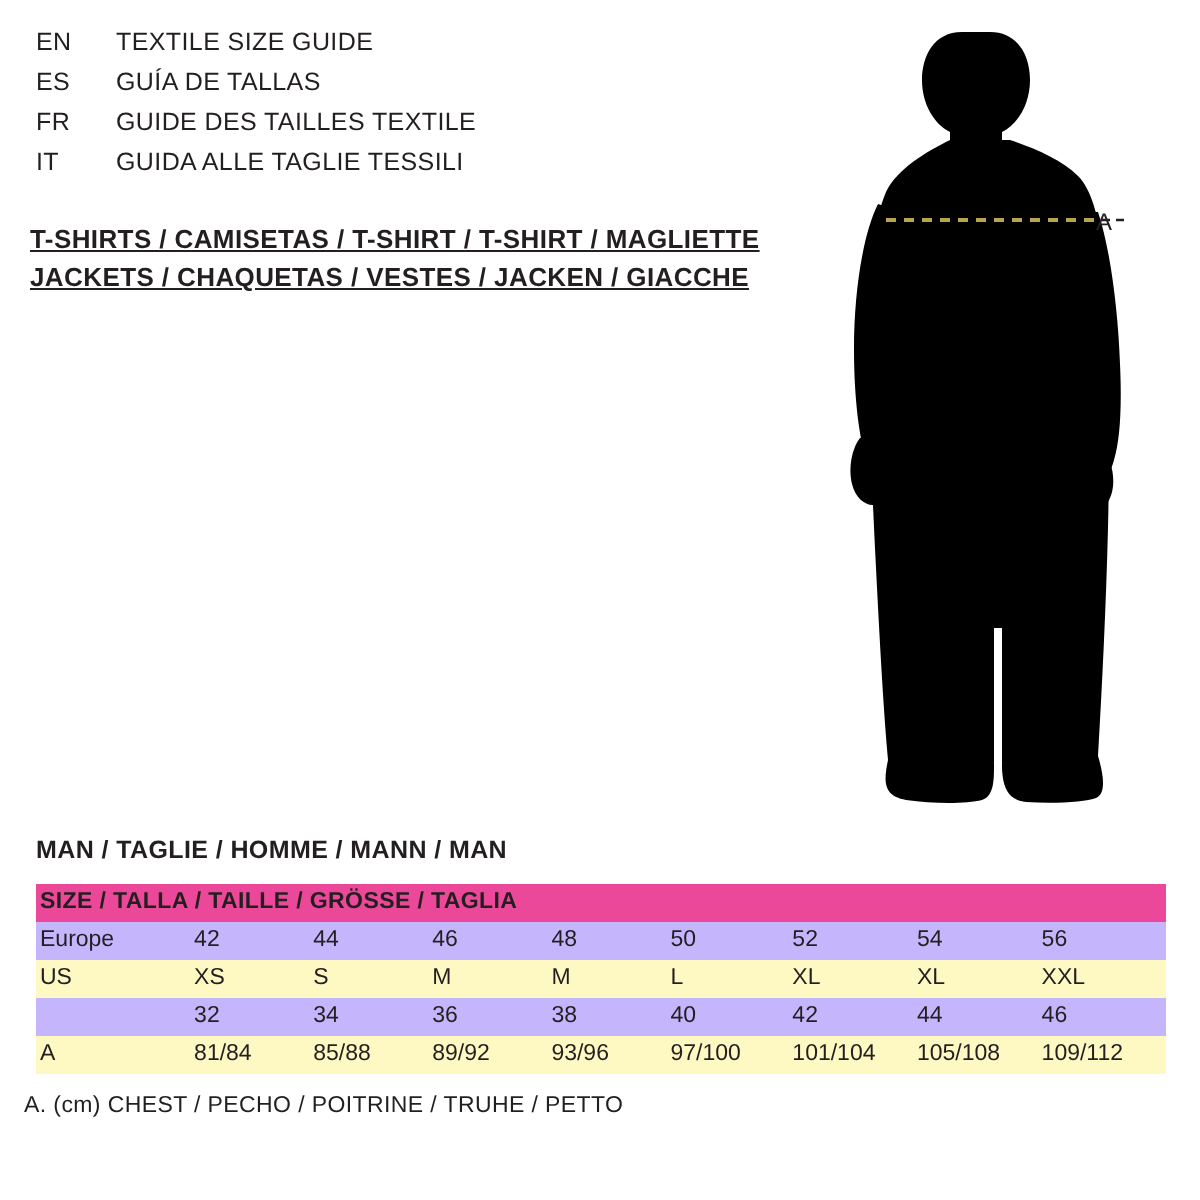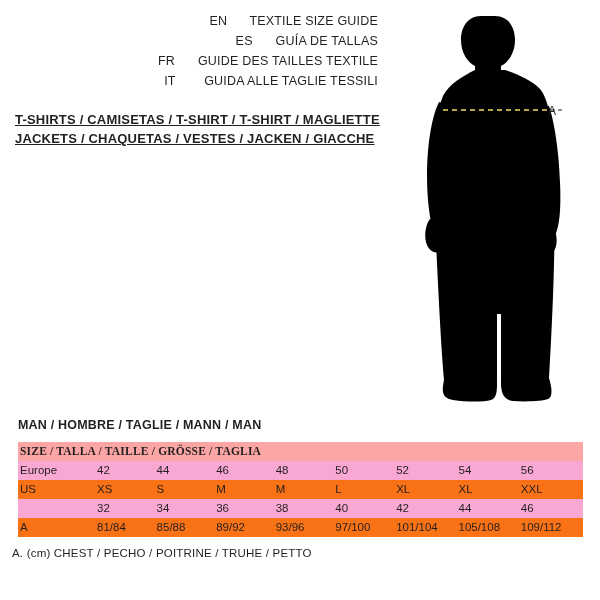--- a/index.html
+++ b/index.html
@@ -27,21 +27,20 @@
     left: 18px;
     top: 14px;
     width: 360px;
   }
   .lang-row {
     display: flex;
     align-items: baseline;
     height: 20px;
     font-size: 12.5px;
     letter-spacing: 0.2px;
-    justify-content: flex-end;
   }
   .lang-code {
     width: 40px;
     flex: 0 0 40px;
     font-size: 12.5px;
   }
   .lang-text {
     font-size: 12.5px;
   }
 
@@ -101,33 +100,32 @@
   table.size-table td {
     padding: 0;
     height: 19px;
     line-height: 19px;
     font-weight: normal;
     text-align: left;
     vertical-align: middle;
     white-space: nowrap;
   }
   tr.head-row {
-    background: #fca5a5;
-    font-family: Liberation Serif, serif;
+    background: #ec4899;
   }
   tr.head-row th {
     font-weight: bold;
     font-size: 11.5px;
     letter-spacing: 0.2px;
   }
   tr.shade {
-    background: #f9a8d4;
+    background: #c4b5fd;
   }
   tr.plain {
-    background: #f97316;
+    background: #fef9c3;
   }
   .col-label { width: 88px; padding-left: 2px !important; }
   .cell { width: 68px; }
 
   .footnote {
     position: absolute;
     left: 12px;
     top: 547px;
     font-size: 11.5px;
     letter-spacing: 0.2px;
@@ -197,21 +195,21 @@
       </g>
 
       <g>
         <line x1="38" y1="96" x2="146" y2="96" stroke="#b8a44a" stroke-width="2" stroke-dasharray="5,4"></line>
         <line x1="146" y1="96" x2="160" y2="96" stroke="#231f20" stroke-width="1.2" stroke-dasharray="4,3"></line>
       </g>
     </svg>
   </div>
   <div class="chest-label">A</div>
 
-  <div class="man-title">MAN / HOMBRE / TAGLIE / MANN / MAN</div>
+  <div class="man-title">MAN / TAGLIE / HOMME / MANN / MAN</div>
 
   <table class="size-table">
     <tbody>
       <tr class="head-row">
         <th class="col-label" colspan="9">SIZE / TALLA / TAILLE / GRÖSSE / TAGLIA</th>
       </tr>
       <tr class="shade">
         <td class="col-label">Europe</td>
         <td class="cell">42</td>
         <td class="cell">44</td>

